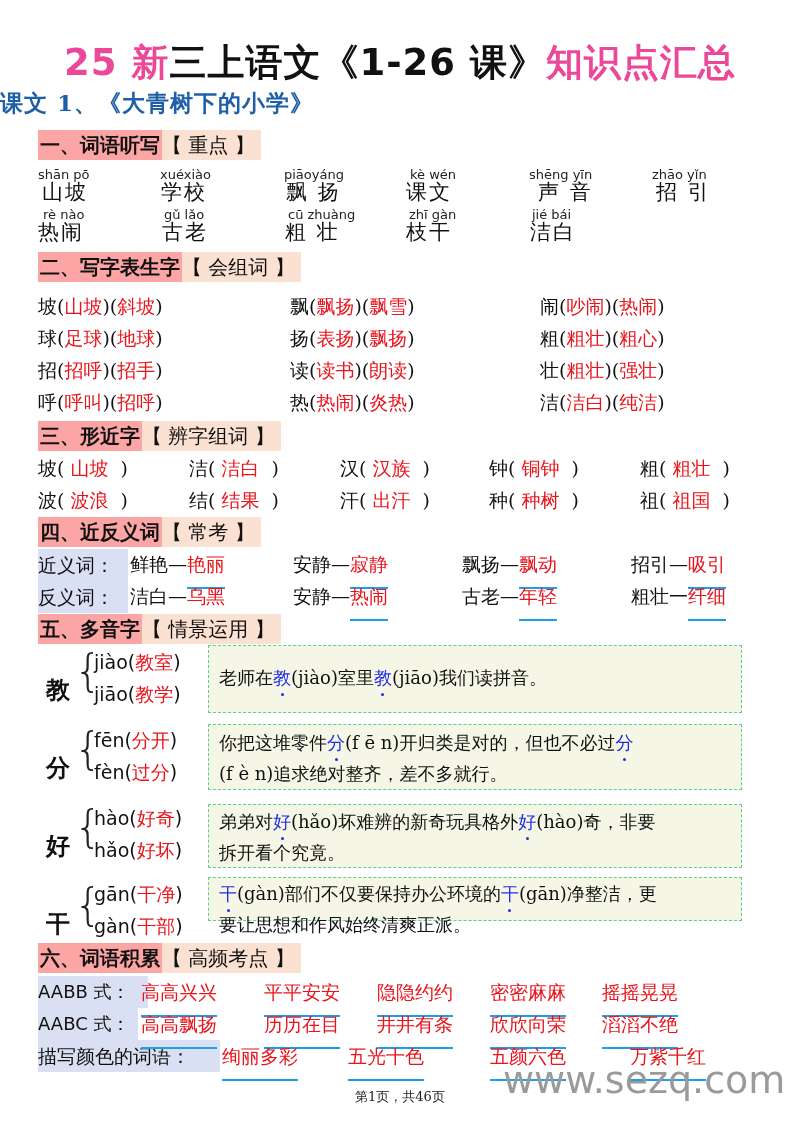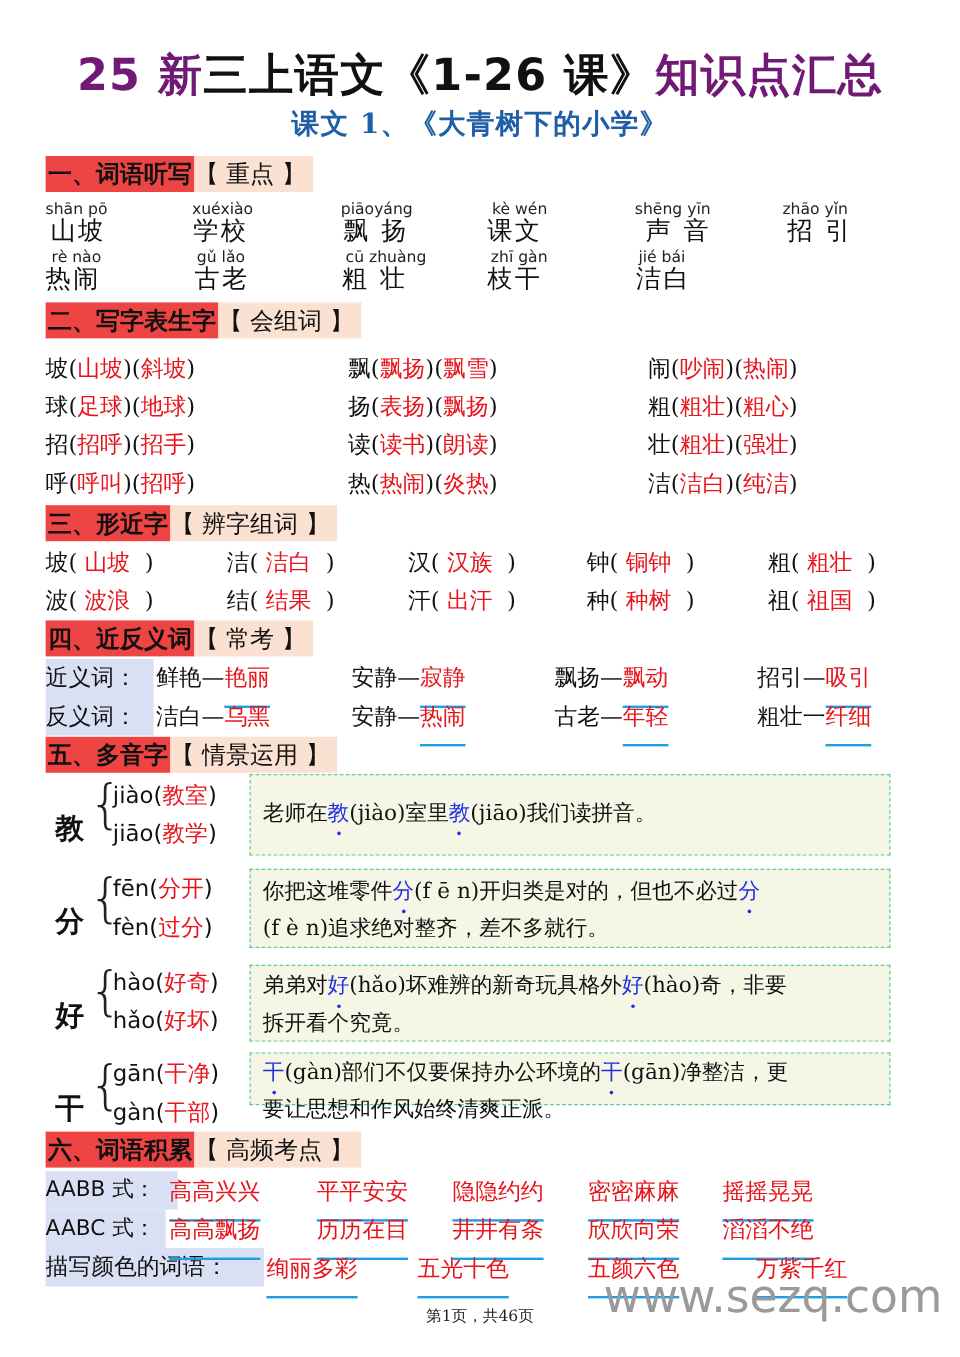--- a/index.html
+++ b/index.html
@@ -1,26 +1,26 @@
 <!DOCTYPE html>
 <html><head>
 <meta charset="utf-8">
 <style>
   html, body { margin:0; padding:0; background:#ffffff; }
   body { width:800px; height:1131px; position:relative; overflow:hidden;
          font-family:"DejaVu Serif","Liberation Serif",serif; color:#111; }
   .abs { position:absolute; }
   .title { top:38px; left:0; width:800px; text-align:center; font-size:37px; font-weight:bold;
            font-family:"DejaVu Sans","Liberation Sans",sans-serif; letter-spacing:1px; white-space:nowrap; }
-  .title .red { color:#701a75; }
+  .title .red { color:#ec4899; }
   .title .blk { color:#111; }
-  .subtitle { top:88px; left:0; width:800px; text-align:center; font-size:23px; font-weight:bold;
+  .subtitle { top:88px; left:0; width:800px; font-size:23px; font-weight:bold;
               color:#1f5fa8; letter-spacing:1px; white-space:nowrap; }
   .sec { position:absolute; left:38px; height:30px; display:flex; font-size:20px; font-weight:bold; line-height:30px; white-space:nowrap;}
-  .sec .a { background:#ef4444; padding:0 2px 0 2px; }
+  .sec .a { background:#fca5a5; padding:0 2px 0 2px; }
   .sec .b { background:#fbe1d2; padding:0 6px 0 0; font-weight:normal; }
   .py { position:absolute; font-size:13px; font-family:"DejaVu Sans","Liberation Sans",sans-serif; color:#222; white-space:nowrap; }
   .hz { position:absolute; font-size:21px; white-space:nowrap; letter-spacing:2px; }
   .row { position:absolute; font-size:19px; white-space:nowrap; }
   .red { color:#e8141c; }
   .lbl { position:absolute; left:38px; background:#d9e0f4; font-size:19px; white-space:nowrap; height:32px; line-height:32px; }
   .ul { border-bottom:2.5px solid #1e9ee6; padding-bottom:12px; color:#e8141c; }
   .pair { position:absolute; font-size:19px; white-space:nowrap; }
   .poly-char { position:absolute; font-size:24px; font-weight:bold; }
   .brace { position:absolute; font-size:44px; font-weight:lighter; color:#222; font-family:"DejaVu Sans","Liberation Sans",sans-serif;}

